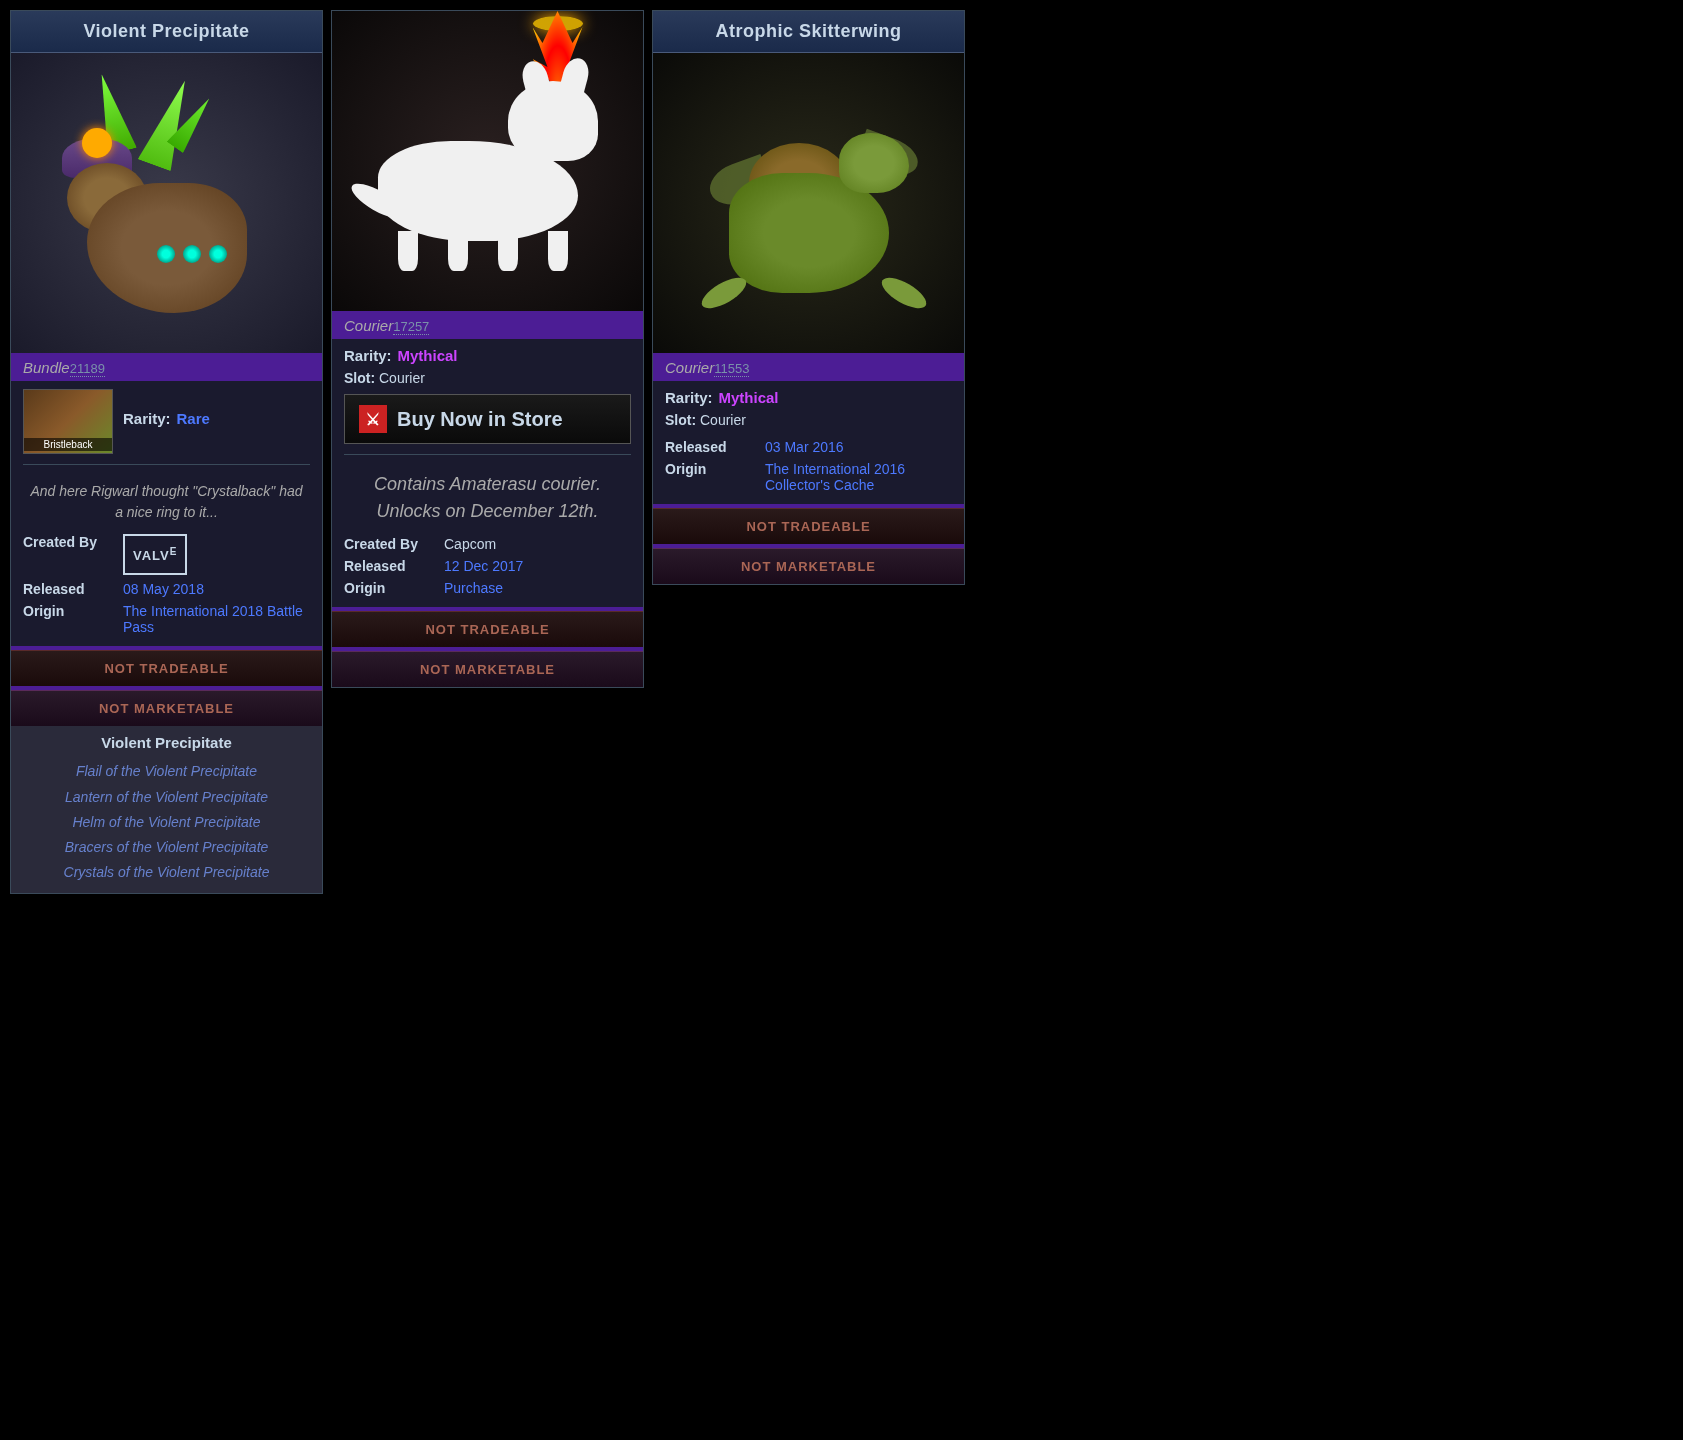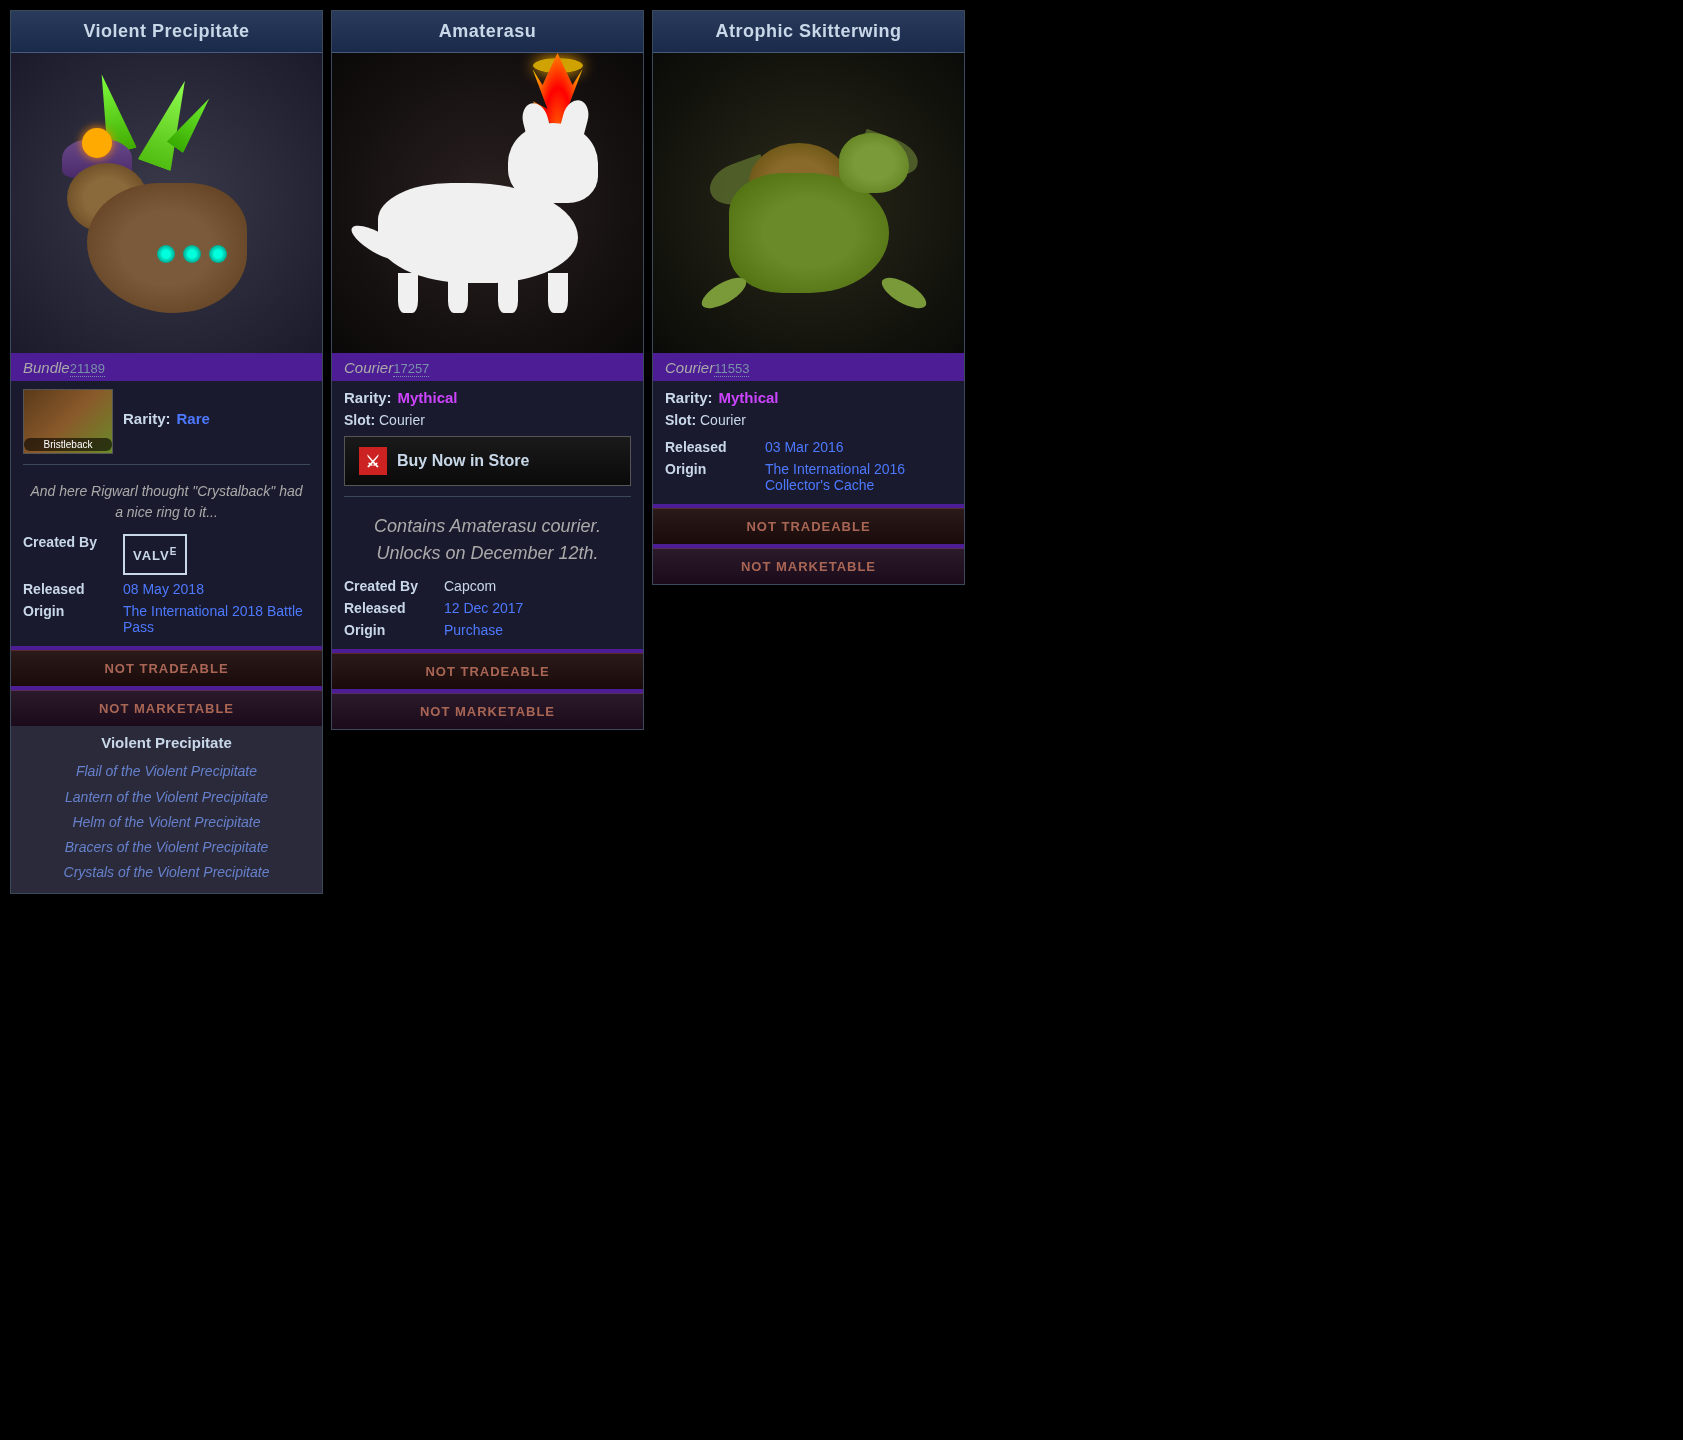--- a/index.html
+++ b/index.html
@@ -383,21 +383,20 @@
     .bb-label {
       position: absolute;
       bottom: 2px;
       left: 0;
       right: 0;
       text-align: center;
       font-size: 10px;
       color: #fff;
       background: rgba(0,0,0,0.6);
       padding: 1px;
-      border-radius: 6px;
     }
 
     .buy-now-btn {
       display: flex;
       align-items: center;
       gap: 10px;
       background: linear-gradient(180deg, #1a1a1a 0%, #0a0a0a 100%);
       border: 1px solid #555;
       padding: 10px 14px;
       margin-bottom: 10px;
@@ -410,21 +409,21 @@
       background: #cc2222;
       display: flex;
       align-items: center;
       justify-content: center;
       font-size: 16px;
       font-weight: bold;
       color: #fff;
       flex-shrink: 0;
     }
     .buy-now-text {
-      font-size: 16px;
+      font-size: 20px;
       font-weight: bold;
       color: #c8d8e8;
     }
 
     .divider {
       border: none;
       border-top: 1px solid #3a4a5a;
       margin: 8px 0;
     }
 
@@ -612,21 +611,20 @@
     <div class="bundle-title">Violent Precipitate</div>
     <span class="bundle-item">Flail of the Violent Precipitate</span>
     <span class="bundle-item">Lantern of the Violent Precipitate</span>
     <span class="bundle-item">Helm of the Violent Precipitate</span>
     <span class="bundle-item">Bracers of the Violent Precipitate</span>
     <span class="bundle-item">Crystals of the Violent Precipitate</span>
   </div>
 </div>
 
 <div class="card">
-  <div class="card-title">Amaterasu</div>
 
   <div class="card-image card-img-am">
     <div class="am-wolf">
       <div class="am-halo"></div>
       <div class="am-fire">
         <div class="am-fire-inner"></div>
       </div>
       <div class="am-ear1"></div>
       <div class="am-ear2"></div>
       <div class="am-head">

